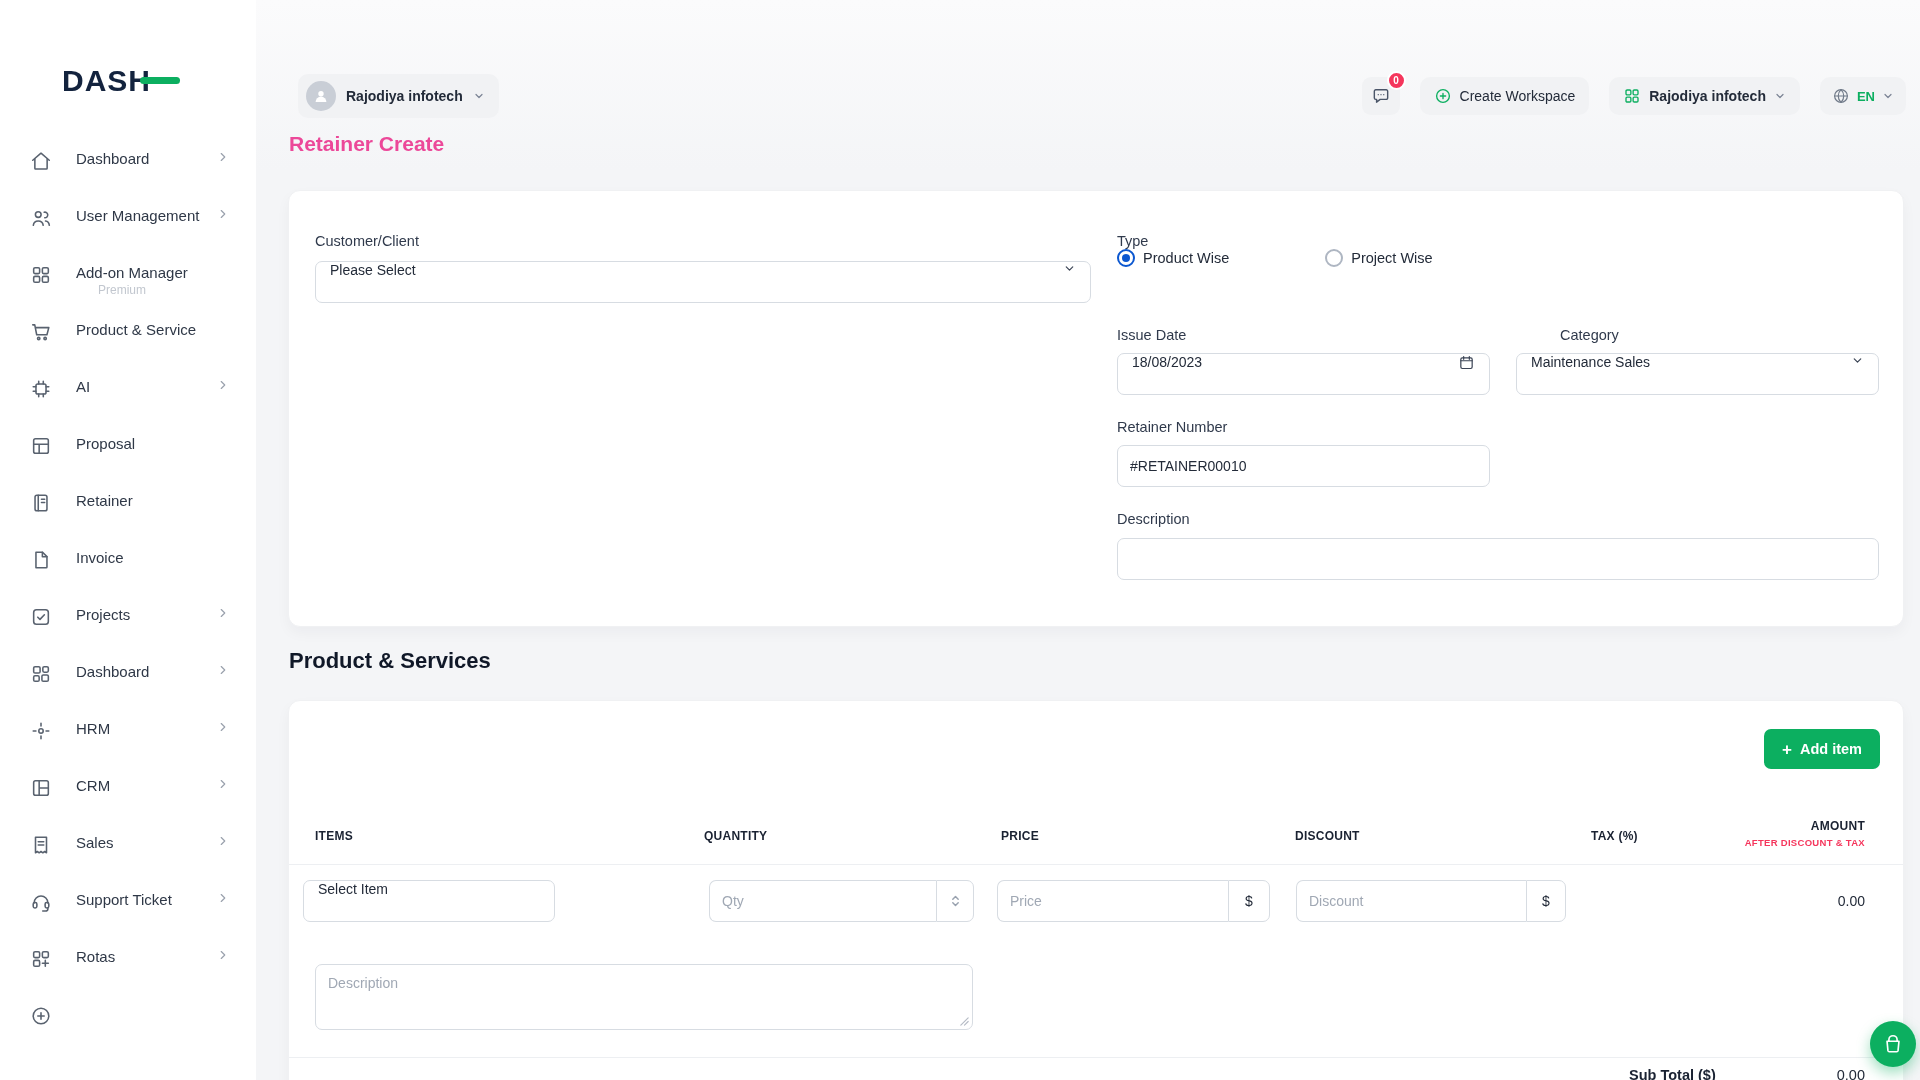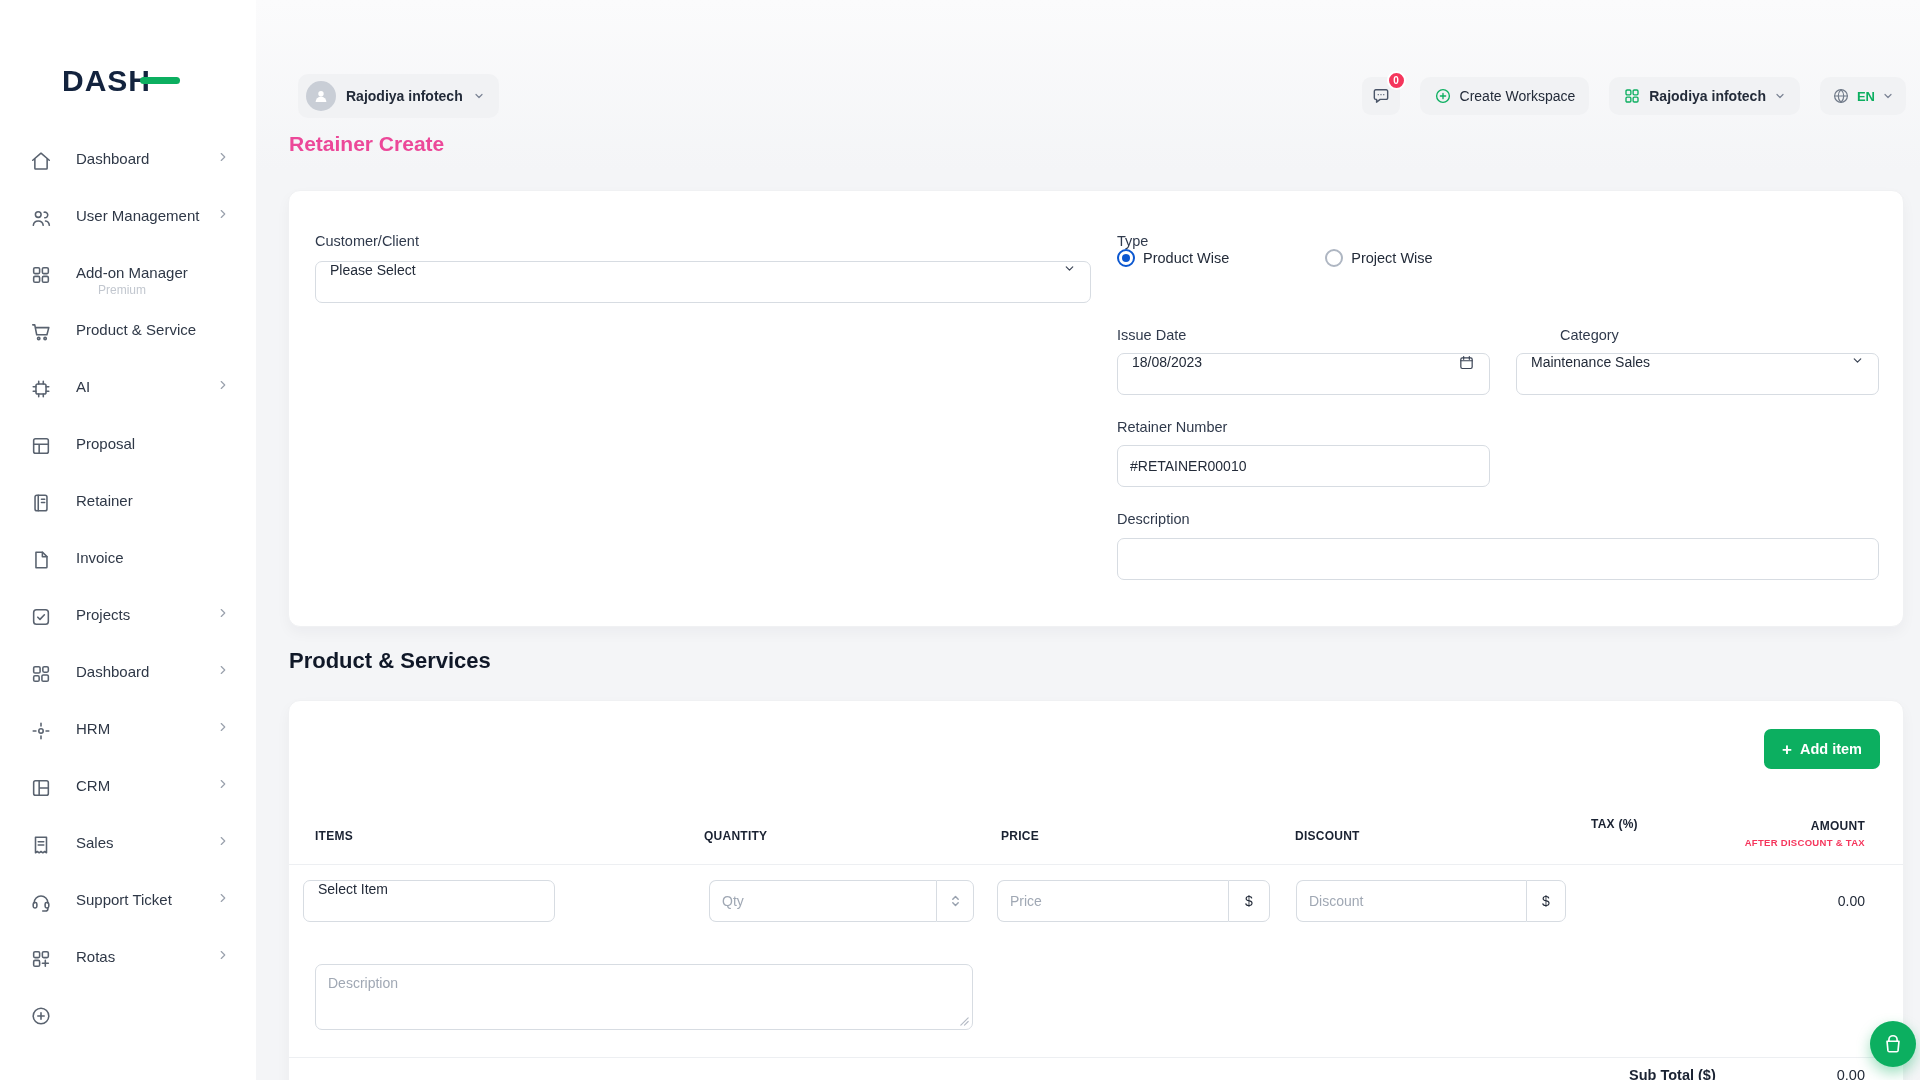--- a/index.html
+++ b/index.html
@@ -362,21 +362,21 @@
   <button class="btn-green">
     <span style="font-size:17px; font-weight:600; line-height:1;">+</span>
     <span>Add item</span>
   </button>
 
   <div>
     <span class="th" style="left:26px; top:128px;">ITEMS</span>
     <span class="th" style="left:415px; top:128px;">QUANTITY</span>
     <span class="th" style="left:712px; top:128px;">PRICE</span>
     <span class="th" style="left:1006px; top:128px;">DISCOUNT</span>
-    <span class="th" style="left:1302px; top:116px;">TAX (%)</span>
+    <span class="th" style="left:1302px; top:128px;">TAX (%)</span>
     <span class="th" style="right:38px; top:118px; text-align:right;">
       <span>AMOUNT</span>
       <span class="th-note" style="display:block;">AFTER DISCOUNT &amp; TAX</span>
     </span>
     <span class="divider" style="top:163px;"></span>
   </div>
 
   <div>
     <div class="field select" style="left:14px; top:179px; width:252px;">
       <span>Select Item</span>

